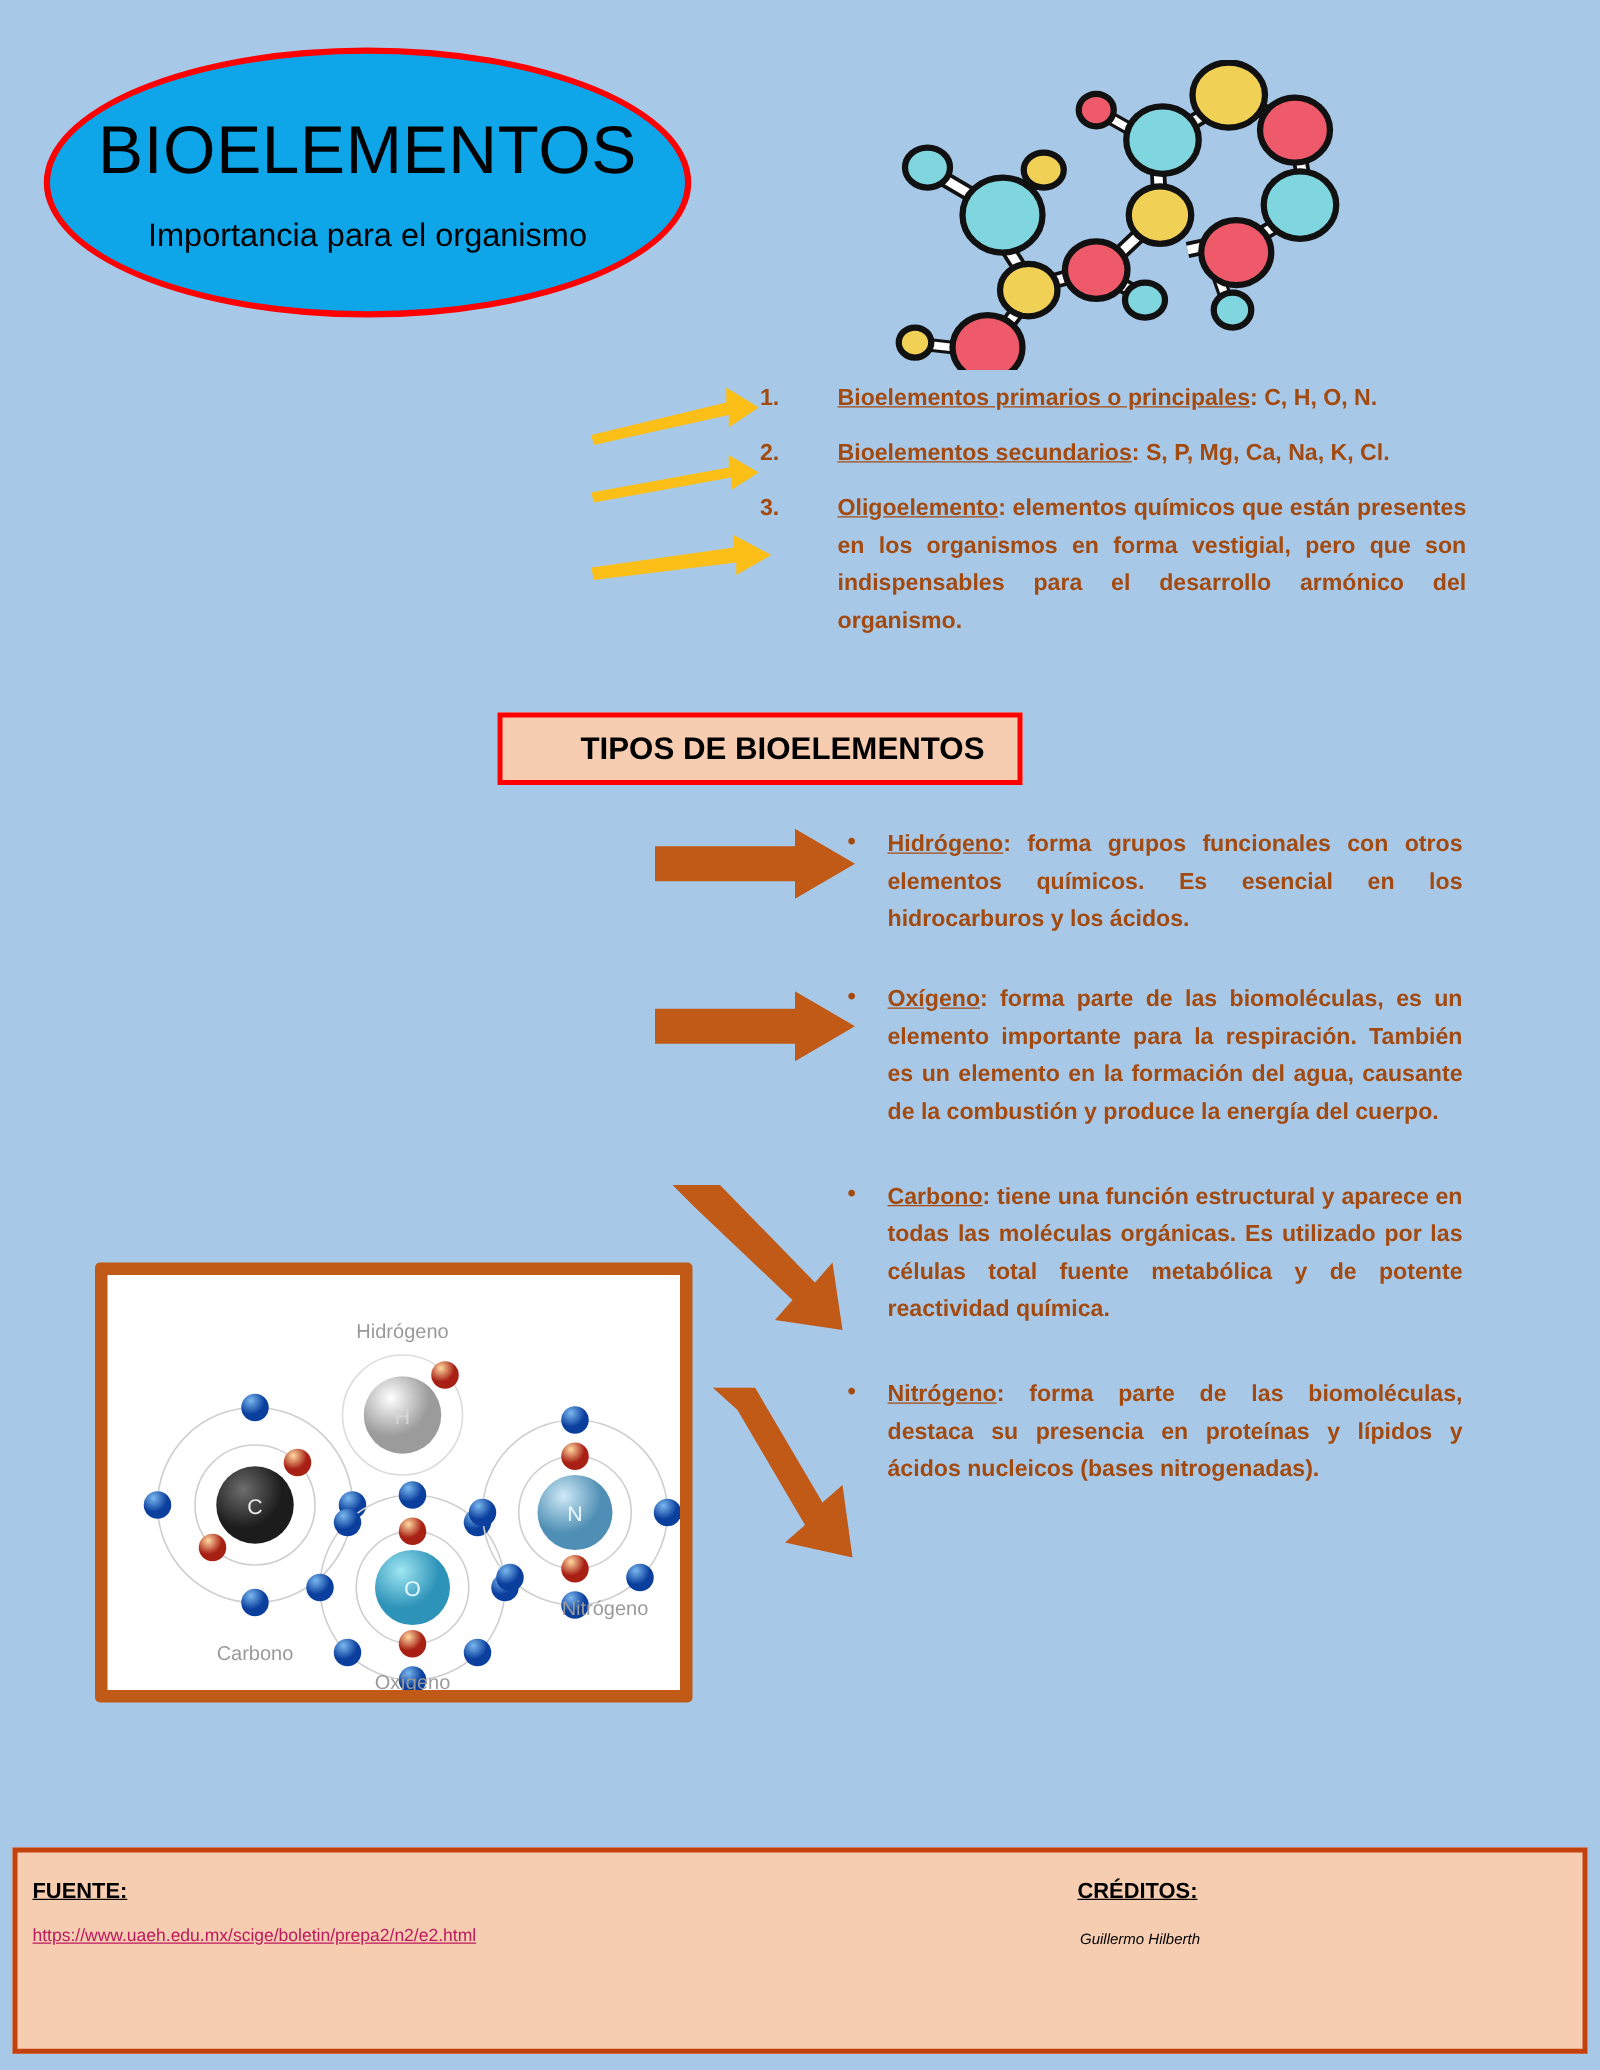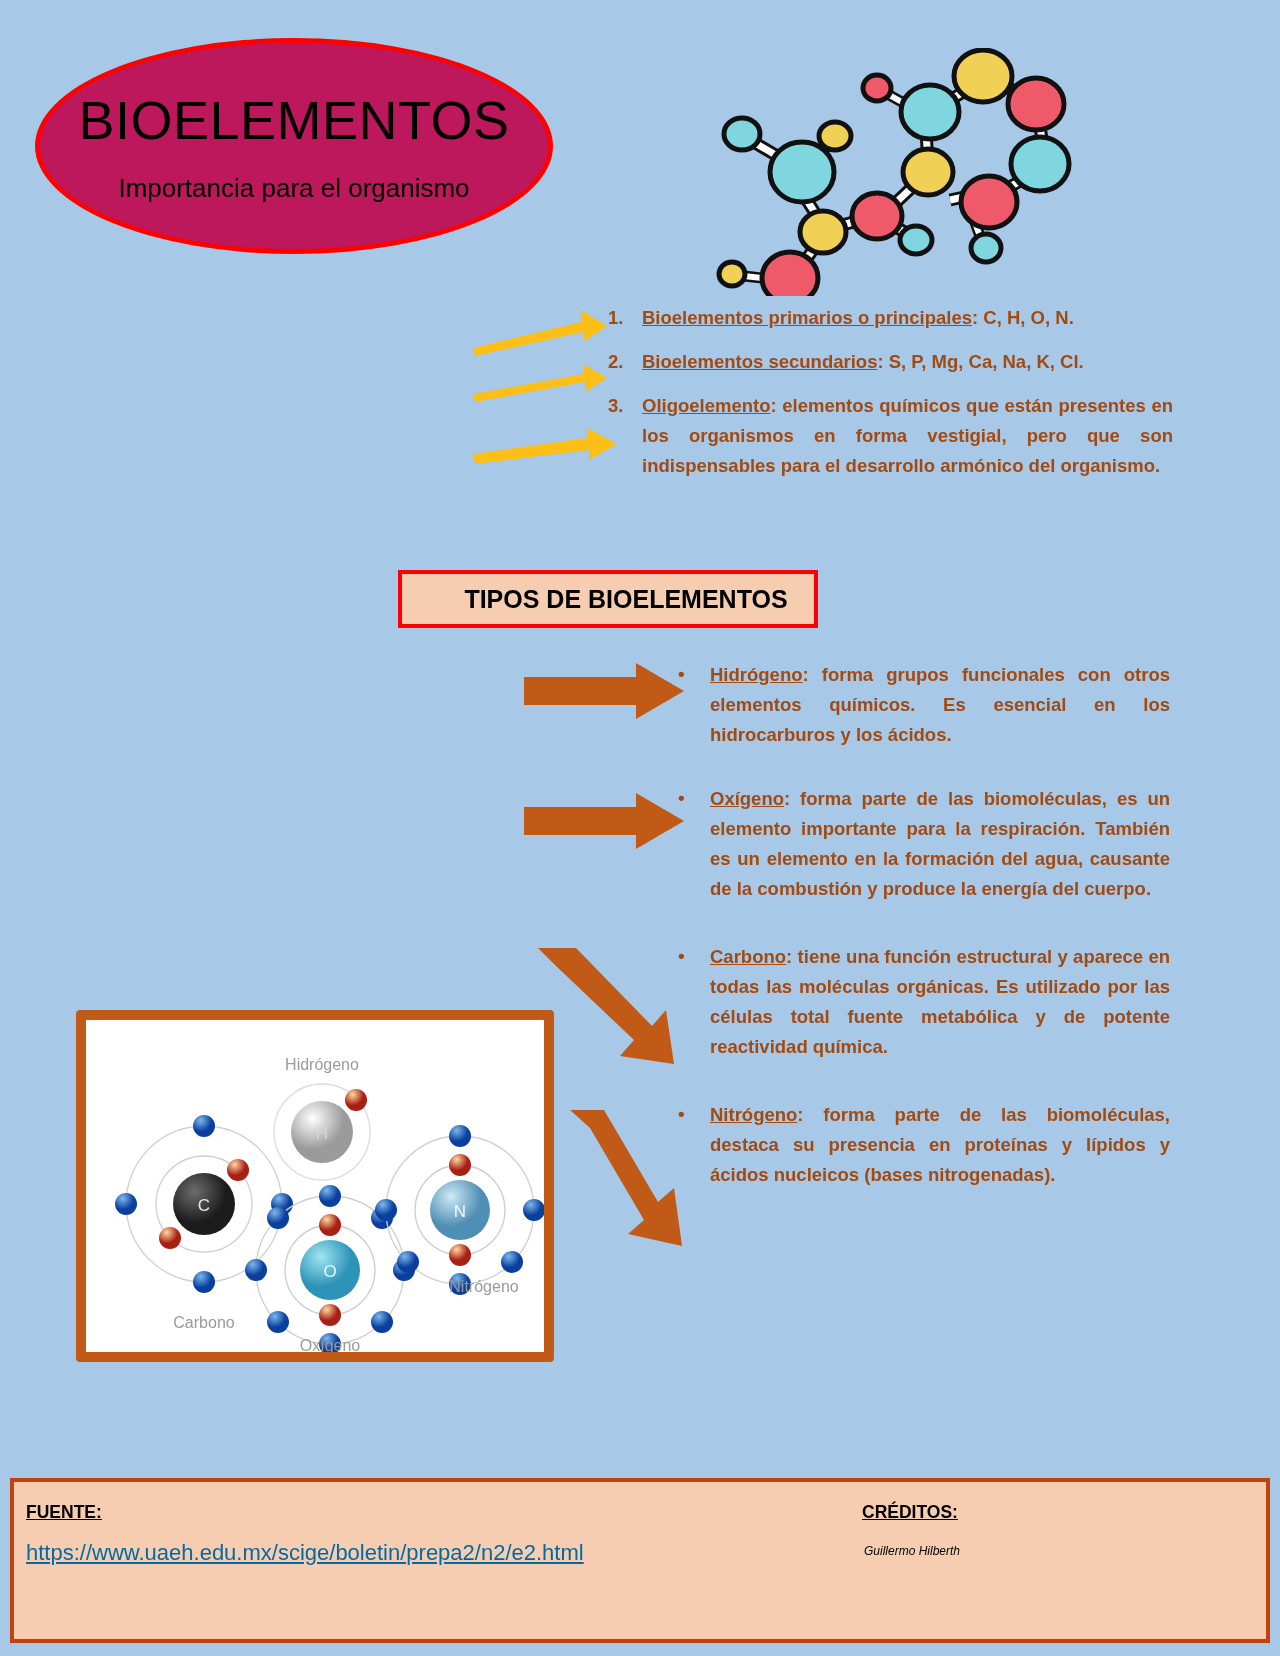--- a/index.html
+++ b/index.html
@@ -8,21 +8,21 @@
     background:#a8c8e8;
     font-family:"Liberation Sans", sans-serif;
     position:relative;
     overflow:hidden;
   }
   .poster{position:absolute;inset:0;background:#a8c8e8;}
 
   
   .title-ellipse{
     position:absolute; left:35px; top:38px; width:518px; height:216px;
-    background:#be185d; border:5px solid #ff0000; border-radius:50%;
+    background:#0ea5e9; border:5px solid #ff0000; border-radius:50%;
     display:flex; flex-direction:column; align-items:center; justify-content:center;
     box-sizing:border-box;
   }
   .title-main{font-size:54px; color:#000; letter-spacing:0.5px; line-height:1; margin-top:4px;}
   .title-sub{font-size:26px; color:#000; margin-top:26px;}
 
   
   .molecule{position:absolute; left:672px; top:48px; width:400px; height:248px;}
 
   
@@ -35,21 +35,21 @@
   }
   .yellow-box .last{text-align:left;}
 
   
   .yarrow{position:absolute;}
 
   
   .num-list{position:absolute; left:608px; top:303px; width:565px; color:#a34a10;}
   .num-item{display:flex; font-size:18.5px; font-weight:bold; line-height:1.62; margin-bottom:14px;}
   .num-idx{width:34px; flex:0 0 34px;}
-  .num-txt{flex:1; text-align:justify; text-justify:inter-word;}
+  .num-txt{flex:1; text-align:justify; text-justify:inter-word;margin-left:28px;}
   .u{text-decoration:underline;}
 
   
   .tipos{
     position:absolute; left:398px; top:570px; width:420px; height:58px;
     background:#f7cdb2; border:4px solid #ff0000; box-sizing:border-box;
     display:flex; align-items:center; justify-content:center;
     font-size:25px; font-weight:bold; color:#000;padding-left:36px;
   }
 
@@ -78,21 +78,21 @@
     background:#c05a16; border-radius:4px; box-sizing:border-box; padding:10px;
   }
   .atom-inner{width:100%; height:100%; background:#ffffff; position:relative;}
 
   
   .footer{
     position:absolute; left:10px; top:1478px; width:1260px; height:165px;
     background:#f7cdb2; border:4px solid #c2410c; box-sizing:border-box;
   }
   .f-label{position:absolute; font-size:17.5px; font-weight:bold; color:#000; text-decoration:underline;}
-  .f-url{position:absolute; font-size:22px; color:#0369a1; }
+  .f-url{position:absolute; font-size:14px; color:#be185d; }
   .f-credit{position:absolute; font-size:12px; font-style:italic; color:#000;}
 </style>
 </head>
 <body>
 
 <div class="poster">
 
   <div class="title-ellipse">
     <div class="title-main">BIOELEMENTOS</div>
     <div class="title-sub">Importancia para el organismo</div>

